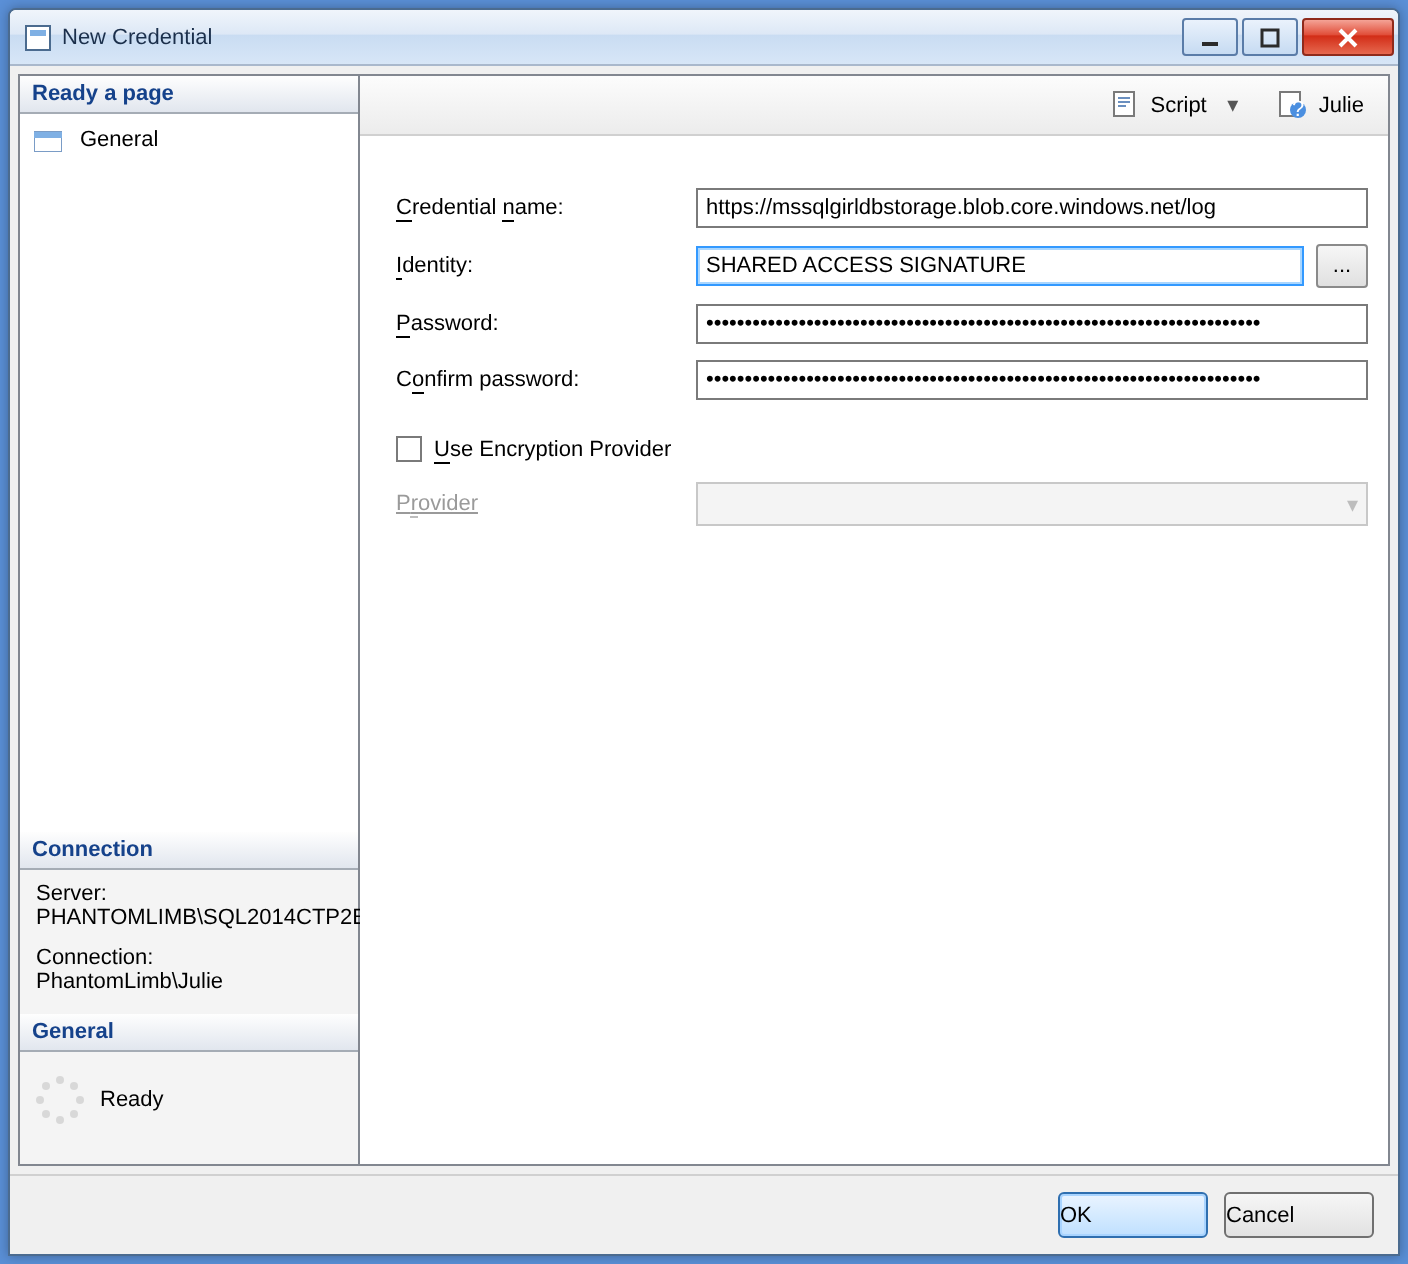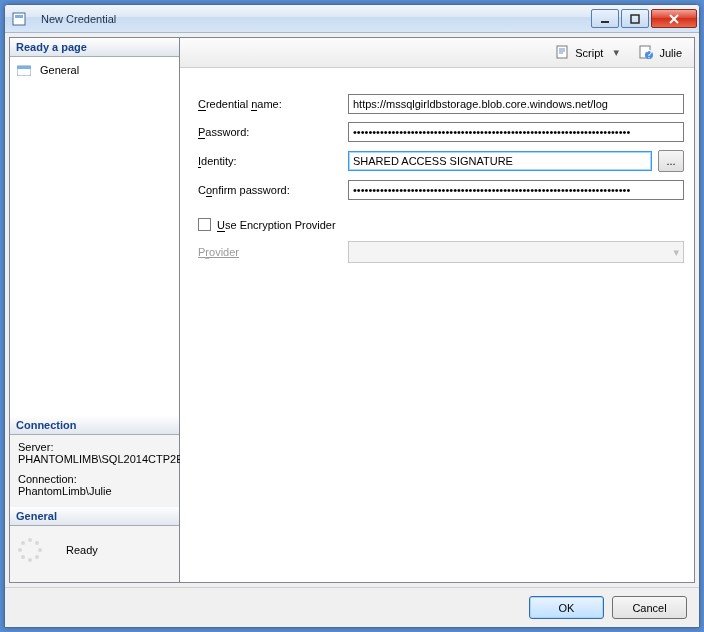--- a/index.html
+++ b/index.html
@@ -1,56 +1,56 @@
 <!DOCTYPE html>
 <html><head>
 <meta charset="utf-8">
 <style>
   * { box-sizing: border-box; font-family: "Segoe UI", Tahoma, sans-serif; font-size: 11px; }
   body { margin: 0; background: #5a8fd6; padding: 4px; }
   .window { width: 696px; height: 624px; background: #fff; border: 1px solid #4b6b8f; border-radius: 4px 4px 0 0; overflow: hidden; display: flex; flex-direction: column; box-shadow: 0 0 6px rgba(0,0,0,.3); }
   .titlebar { height: 28px; background: linear-gradient(to bottom, #f0f5fb 0%, #dde8f6 45%, #c9dcf2 46%, #d7e6f7 100%); display: flex; align-items: center; padding: 0 2px 0 6px; border-bottom: 1px solid #a9b8cc; }
   .titlebar .icon { width: 16px; height: 16px; margin-right: 4px; display:flex; align-items:center; justify-content:center; }
-  .titlebar .title { flex: 1; color: #1b2f4b; margin-left: 10px; }
+  .titlebar .title { flex: 1; color: #1b2f4b; }
   .winbtns { display: flex; gap: 0; }
   .winbtn { width: 30px; height: 19px; border: 1px solid #5a7ca8; border-radius: 2px; margin-left: 2px; display: flex; align-items:center; justify-content:center; background: linear-gradient(to bottom,#eaf2fc,#c6dbf2); }
   .winbtn.min, .winbtn.max { width: 28px; }
   .winbtn.close { width: 46px; background: linear-gradient(to bottom,#f4a396,#e04b36 45%,#d22c16 46%,#e6684f); border-color:#8f2a1b;}
   .winbtn svg { display:block; }
   .client { flex: 1; display: flex; flex-direction: column; background: #f0f0f0; }
   .main { flex: 1; display: flex; border: 1px solid #828790; margin: 4px; background: #fff; overflow:hidden; }
   .left { width: 170px; border-right: 1px solid #828790; display:flex; flex-direction:column; background:#f4f4f4; }
   .panelhdr { font-weight: bold; color:#15428b; background: linear-gradient(to bottom,#fefefe,#e1e6ee); border-bottom:1px solid #a5acb5; padding:3px 6px; }
   .panelbody { background:#fff; padding:4px 2px; flex:0 0 auto; }
   .panelbody.fill { flex:1 1 auto; }
   .treeitem { display:flex; align-items:center; gap:8px; padding:1px 4px; background:#fff; }
   .treeitem .ticon { width:16px; height:16px; display:flex; align-items:center; justify-content:center; }
   .connlbl { padding: 2px 6px 0 6px; color:#000;}
   .connval { padding: 0 6px 6px 6px; color:#000;}
   .vclink { display:flex; gap:6px; align-items:center; padding:4px 6px;}
   .vclink a { color:#0645ad; text-decoration:underline; }
-  .progress { display:flex; gap:24px; align-items:center; padding:8px 6px;}
+  .progress { display:flex; gap:8px; align-items:center; padding:8px 6px;}
   .spinner { width:24px; height:24px; position:relative; }
   .spinner span { position:absolute; width:4px; height:4px; background:#d8d8d8; border-radius:50%; }
   .right { flex:1; display:flex; flex-direction:column; background:#fff;}
   .toolbar { height:30px; display:flex; align-items:center; gap:4px; padding:0 8px; border-bottom:1px solid #d0d0d0; background:linear-gradient(to bottom,#fcfcfc,#ececec);justify-content:flex-end;}
   .tbtn { display:flex; align-items:center; gap:4px; padding:2px 4px; }
   .tbtn .ticon { width:16px; height:16px; }
   .divdrop { width:10px; text-align:center; color:#555;}
   .form { padding: 26px 10px 10px 18px; }
   .row { display:flex; align-items:center; margin-bottom:8px;}
   .row .lbl { width:150px; }
   .row .lbl.u span { border-bottom:1px solid #000; display:inline-block; line-height:12px;}
   .row input[type=text], .row input[type=password] { flex:1; border:1px solid #7a7a7a; height:20px; padding:1px 4px; font-size:11px; background:#fff; }
   .row .sel { flex:1; border:1px solid #c8c8c8; height:22px; background:#f4f4f4; color:#888; display:flex; align-items:center; justify-content:flex-end; padding:0 4px; cursor:default;}
   .btnell { width:26px; height:22px; margin-left:6px; border:1px solid #8a8a8a; background:linear-gradient(to bottom,#f6f6f6,#e0e0e0); display:flex; align-items:center; justify-content:center; border-radius:2px;}
   .chkrow { display:flex; align-items:center; gap:6px; margin:18px 0 10px 0;}
   .chk { width:13px; height:13px; border:1px solid #7a7a7a; background:#fff;}
   .footer { height:40px; display:flex; align-items:center; justify-content:flex-end; gap:8px; padding:0 12px; border-top:1px solid #d0d0d0; background:#f0f0f0;}
-  .btn { min-width:75px; height:23px; border:1px solid #707070; border-radius:3px; background:linear-gradient(to bottom,#f6f6f6,#e2e2e2); display:flex; align-items:center; justify-content:center;}
+  .btn { min-width:75px; height:23px; border:1px solid #707070; border-radius:3px; background:linear-gradient(to bottom,#f6f6f6,#e2e2e2); display:flex; align-items:center; }
   .btn.primary { border-color:#2f6fb0; background:linear-gradient(to bottom,#eaf4ff,#bfe0ff); box-shadow: inset 0 0 0 1px #a9d4ff; }
   .disabled { color:#9a9a9a;text-decoration:underline; }
 </style>
 </head>
 <body>
 
 <div class="window">
   <div class="titlebar">
     <span class="icon">
       <svg width="14" height="14">
@@ -145,29 +145,29 @@
             <span>Julie</span>
           </div>
         </div>
 
         <div class="form">
           <div class="row">
             <div class="lbl u"><span style="border-bottom:1px solid #000;">C</span>redential <span style="border-bottom:1px solid #000;">n</span>ame:</div>
             <input type="text" value="https://mssqlgirldbstorage.blob.core.windows.net/log" style="">
           </div>
           <div class="row">
-            <div class="lbl u"><span style="border-bottom:1px solid #000;">P</span>assword:</div>
-            <input type="password" value="************************************************************************" style="">
-          </div>
-          <div class="row">
             <div class="lbl u"><span style="border-bottom:1px solid #000;">I</span>dentity:</div>
             <input type="text" style="border-color: rgb(51, 153, 255); box-shadow: rgb(169, 214, 255) 0px 0px 0px 1px inset;" value="SHARED ACCESS SIGNATURE">
             <div class="btnell">
                 <span>...</span>
               </div>
+          </div>
+          <div class="row">
+            <div class="lbl u"><span style="border-bottom:1px solid #000;">P</span>assword:</div>
+            <input type="password" value="************************************************************************" style="">
           </div>
           <div class="row">
             <div class="lbl u">C<span style="border-bottom:1px solid #000;">o</span>nfirm password:</div>
             <input type="password" value="************************************************************************" style="">
           </div>
 
           <div class="chkrow">
             <div class="chk"></div>
             <span><span style="border-bottom:1px solid #000;">U</span>se Encryption Provider</span>
           </div>

